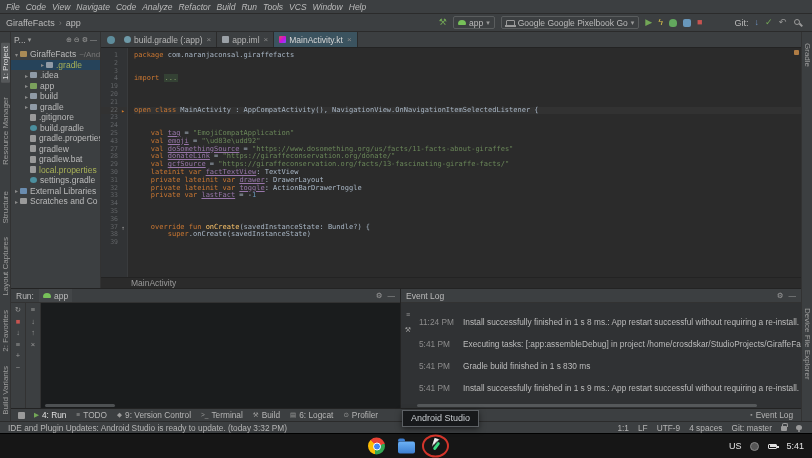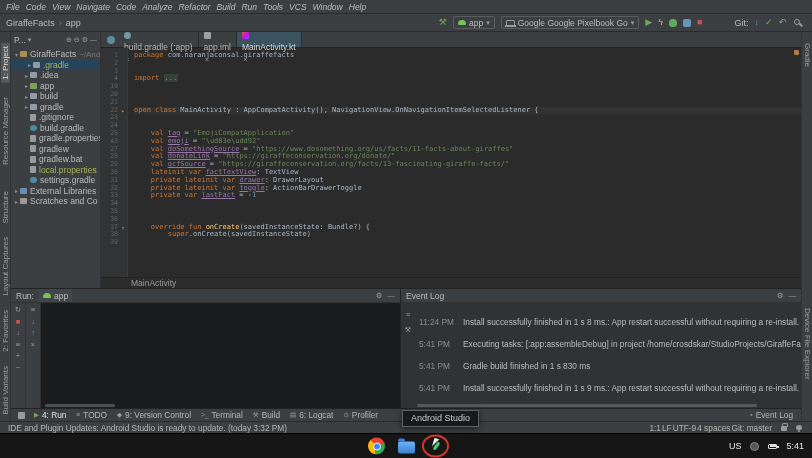--- a/index.html
+++ b/index.html
@@ -67,21 +67,21 @@
   .ti.file{background:#9a9a9a;width:6px;height:7px}
   .ti.gradle{background:#4b8f9e;border-radius:50%}
   .ti.lib{background:#6a8caf}
   .ti.scratch{background:#9a9a9a}
   .suffix{color:#787878;font-size:8px;margin-left:3px}
 
   
   .editor-col{flex:1;display:flex;flex-direction:column;min-width:0;background:#2b2b2b;}
   .tabs{height:16px;flex:none;background:#3c3f41;border-bottom:1px solid #232323;display:flex;align-items:stretch;padding-left:2px;}
   .tab-strip-icon{align-self:center;width:8px;height:8px;border-radius:50%;background:#5e8d9c;margin:0 4px;flex:none}
-  .tab{display:flex;gap:3px;padding:0 5px;font-size:8.5px;color:#b5b5b5;border-right:1px solid #2b2b2b;flex-direction:column;}
+  .tab{display:flex;align-items:center;gap:3px;padding:0 5px;font-size:8.5px;color:#b5b5b5;border-right:1px solid #2b2b2b;}
   .tab.active{background:#3b535f;color:#d5d5d5}
   .tic{width:7px;height:7px;border-radius:1px;flex:none}
   .tic.gradle-icon{background:#6e9aa8;border-radius:50%}
   .tic.file-icon{background:#9aa0a6}
   .tic.kotlin-icon{background:linear-gradient(135deg,#e44857,#c711e1 55%,#7f52ff)}
   .tclose{color:#888;font-size:8px;margin-left:1px}
   .editor-body{flex:1;display:flex;min-height:0;position:relative;
     font-family:"DejaVu Sans Mono","Liberation Mono",monospace;font-size:7px;line-height:7.8px;}
   .gutter{width:27px;flex:none;background:#313335;border-right:1px solid #393b3d;padding-top:4px;color:#606366;}
   .gl{height:7.8px;display:flex;align-items:center;justify-content:flex-end;}
@@ -255,21 +255,21 @@
                 <span class="ppic">—</span>
               </span>
           </div>
           <div class="tree">
               <div class="tree-row" style="padding-left: 2px;">
                 <span class="arrow">▾</span>
                 <span class="ti root"></span>
                 <span class="tlabel">GiraffeFacts</span>
                 <span class="suffix">~/AndroidStudioProje</span>
               </div>
-              <div class="tree-row olive sel" style="padding-left: 15px;">
+              <div class="tree-row olive sel" style="padding-left: 28px;">
                 <span class="arrow">▸</span>
                 <span class="ti folder"></span>
                 <span class="tlabel">.gradle</span>
               </div>
               <div class="tree-row" style="padding-left: 12px;">
                 <span class="arrow">▸</span>
                 <span class="ti folder"></span>
                 <span class="tlabel">.idea</span>
               </div>
               <div class="tree-row" style="padding-left: 12px;">
@@ -605,21 +605,21 @@
         </div>
       <div class="stripe-group bot">
           <span class="stripe-label">Device File Explorer</span>
         </div>
     </div>
   </div>
 
   <div class="statusbar">
     <span>IDE and Plugin Updates: Android Studio is ready to update. (today 3:32 PM)</span>
     <div class="sb-right">
-      <span style="display:flex;gap:1px">
+      <span style="display:flex;gap:9px">
           <span class="sb-item">1:1</span>
           <span class="sb-item">LF</span>
           <span class="sb-item">UTF-9</span>
           <span class="sb-item">4 spaces</span>
           <span class="sb-item">Git: master</span>
         </span>
       <span class="ic-lock"></span>
       <span class="ic-bell"></span>
     </div>
   </div>

